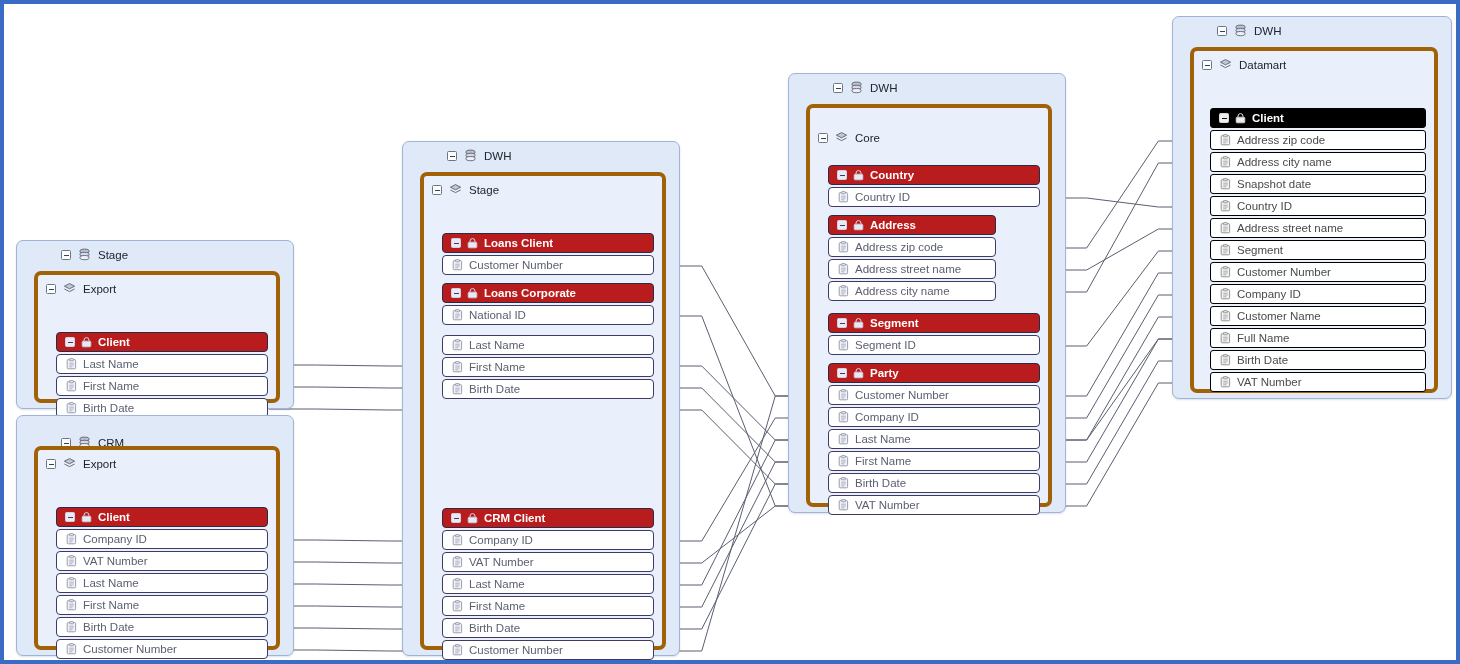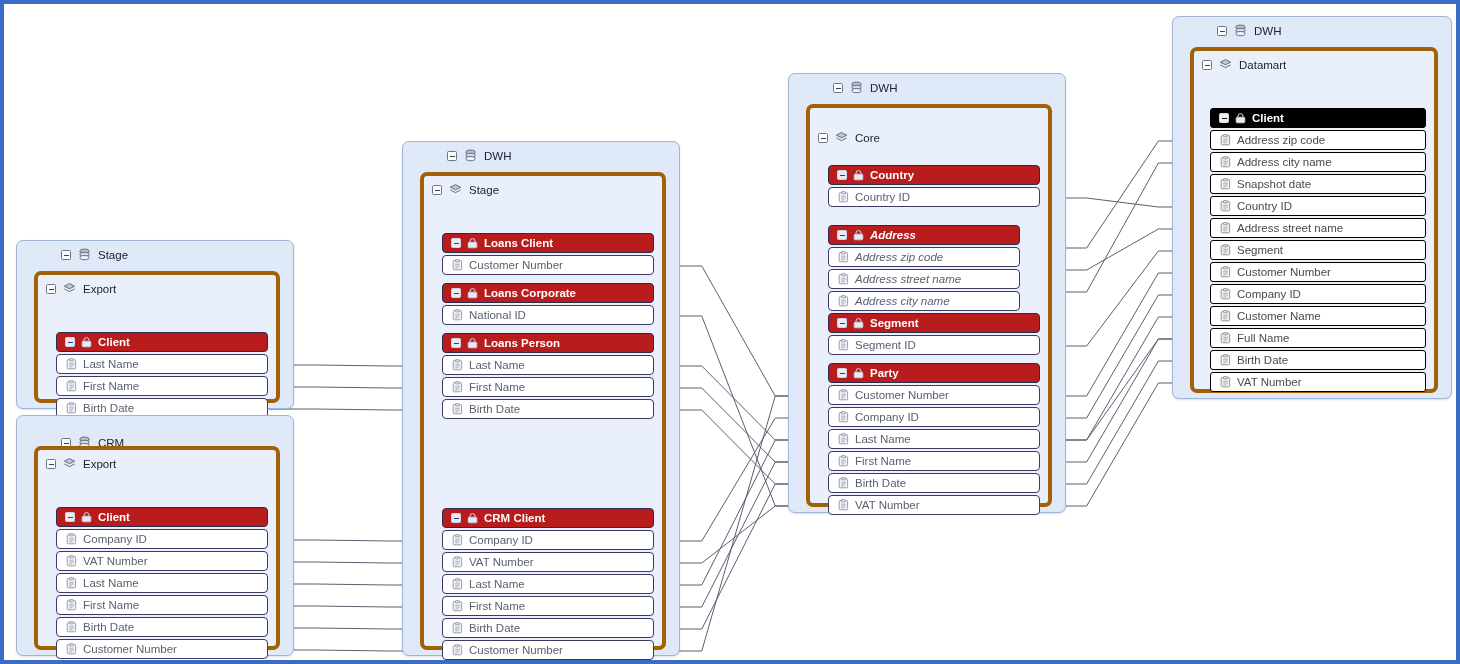--- a/index.html
+++ b/index.html
@@ -383,30 +383,20 @@
                 <rect x="1.2" y="1.6" width="8.4" height="9.2" rx="1" fill="#f2f3f8" stroke="#8d93a6" stroke-width="0.9"></rect>
                 <rect x="3.3" y="0.6" width="4.2" height="2.2" rx="0.7" fill="#dfe2ec" stroke="#8d93a6" stroke-width="0.8"></rect>
                 <path d="M3.2 5.2 H7.8 M3.2 7.0 H7.8 M3.2 8.8 H6.4" stroke="#9aa0b2" stroke-width="0.8"></path>
               </svg>
             </span>
             <span>National ID</span>
           </div>
       </div>
 
       <div class="ent" style="left:18px;top:157px;width:212px;">
-        <div class="ent-hdr hdr-dark">
-          <span class="tgl"></span>
-          <span class="ico">
-              <svg width="11" height="11" viewBox="0 0 11 11">
-                <path d="M3 4.2 V3.1 a2.5 2.5 0 0 1 5 0 V4.2" fill="none" stroke="#d7dae8" stroke-width="1"></path>
-                <rect x="1.2" y="4.2" width="8.6" height="5.6" rx="1" fill="#e7e9f3" stroke="#c9cde0" stroke-width="0.9"></rect>
-              </svg>
-            </span>
-          <span>Loans Person</span>
-        </div>
         <div class="attr">
             <span class="ico">
               <svg width="11" height="12" viewBox="0 0 11 12">
                 <rect x="1.2" y="1.6" width="8.4" height="9.2" rx="1" fill="#f2f3f8" stroke="#8d93a6" stroke-width="0.9"></rect>
                 <rect x="3.3" y="0.6" width="4.2" height="2.2" rx="0.7" fill="#dfe2ec" stroke="#8d93a6" stroke-width="0.8"></rect>
                 <path d="M3.2 5.2 H7.8 M3.2 7.0 H7.8 M3.2 8.8 H6.4" stroke="#9aa0b2" stroke-width="0.8"></path>
               </svg>
             </span>
             <span>Last Name</span>
           </div>
@@ -547,21 +537,21 @@
               <svg width="11" height="12" viewBox="0 0 11 12">
                 <rect x="1.2" y="1.6" width="8.4" height="9.2" rx="1" fill="#f2f3f8" stroke="#8d93a6" stroke-width="0.9"></rect>
                 <rect x="3.3" y="0.6" width="4.2" height="2.2" rx="0.7" fill="#dfe2ec" stroke="#8d93a6" stroke-width="0.8"></rect>
                 <path d="M3.2 5.2 H7.8 M3.2 7.0 H7.8 M3.2 8.8 H6.4" stroke="#9aa0b2" stroke-width="0.8"></path>
               </svg>
             </span>
             <span>Country ID</span>
           </div>
       </div>
 
-      <div class="ent" style="left:18px;top:117px;width:192px;font-style:italic;">
+      <div class="ent" style="left:18px;top:107px;width:168px;">
         <div class="ent-hdr hdr-dark">
           <span class="tgl"></span>
           <span class="ico">
               <svg width="11" height="11" viewBox="0 0 11 11">
                 <path d="M3 4.2 V3.1 a2.5 2.5 0 0 1 5 0 V4.2" fill="none" stroke="#d7dae8" stroke-width="1"></path>
                 <rect x="1.2" y="4.2" width="8.6" height="5.6" rx="1" fill="#e7e9f3" stroke="#c9cde0" stroke-width="0.9"></rect>
               </svg>
             </span>
           <span>Address</span>
         </div>

